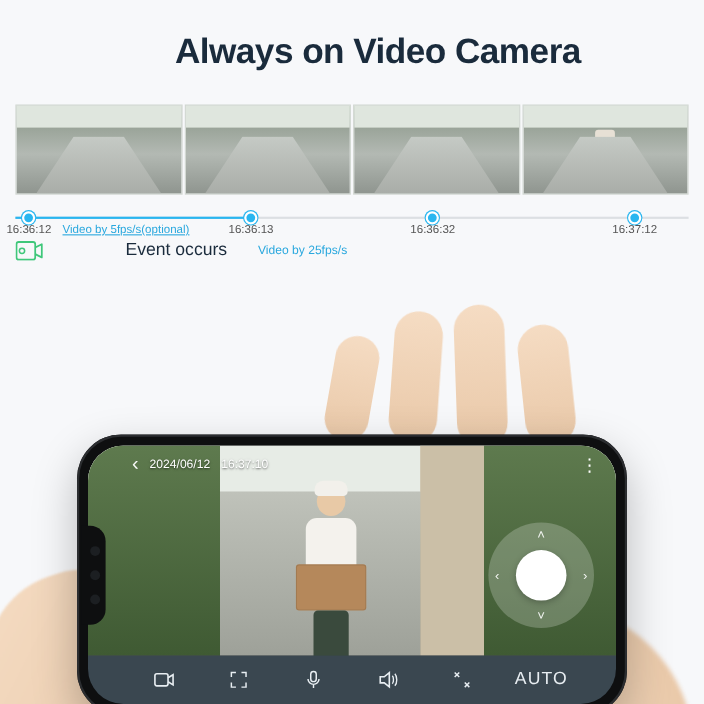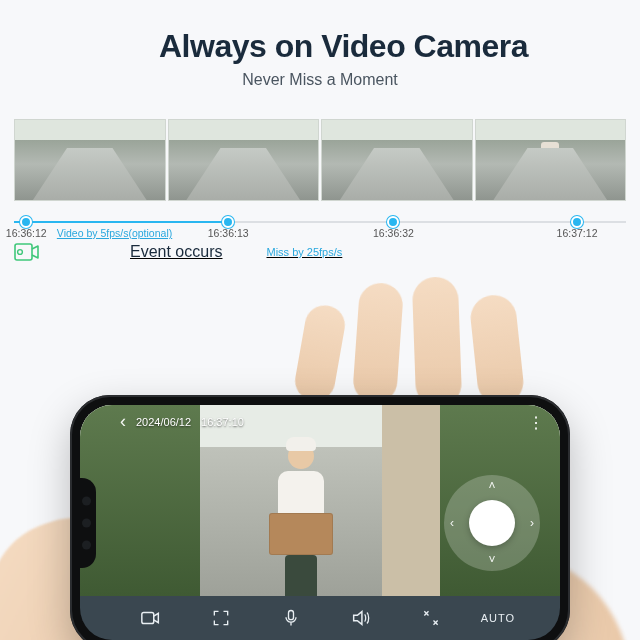--- a/index.html
+++ b/index.html
@@ -39,21 +39,21 @@
   .f3 .person{ top:32px; height:36px; width:14px;}
   .f4 .person{ top:22px; height:52px; width:18px;}
 
   .timeline { margin: 4px 14px 0; position: relative; height: 36px; text-align: right; }
   .tl-line { position:absolute; left:0; right:0; top:16px; height:2px; background:#dcdfe3;}
   .tl-progress { position:absolute; left:0; top:16px; height:2px; background:#29b6f0;}
   .tl-tick { position:absolute; top:11px; width:12px; height:12px; border-radius:50%; background:#29b6f0; border:2px solid #fff; box-shadow:0 0 0 1px #29b6f0; transform:translateX(-50%);}
   .tl-label { position:absolute; top:22px; font-size:10.5px; color:#555; transform:translateX(-50%); white-space:nowrap;}
   .tl-note { position:absolute; top:22px; font-size:10.5px; color:#2aa8de; white-space:nowrap;text-decoration:underline;}
 
-  .event-area { margin: 2px 14px 0; display:flex; align-items:center; gap:18px; padding-left:0;text-decoration:underline;}
+  .event-area { margin: 2px 14px 0; display:flex; align-items:center; gap:2px; padding-left:0;}
   .camera-icon svg{ display:block;}
   .event-text { font-size:16px; color:#1a2b3c; margin-left:72px;}
   .fps-note { font-size:11px; color:#2aa8de; margin-left:26px;}
 
   
   .phone-wrap { position:absolute; left:50%; transform:translateX(-50%); bottom:-10px; width:500px;}
   .phone {
     width:500px; height:255px; background:#0e0f10; border-radius:40px; padding:10px;
     box-shadow: 0 16px 40px rgba(0,0,0,0.25), inset 0 0 0 2px #2b2d30;
     position:relative;
@@ -87,38 +87,37 @@
   .joystick-inner{width:46px;height:46px;border-radius:50%;background:#fff;box-shadow:0 2px 6px rgba(0,0,0,0.25);}
   .joy-arrow{position:absolute;color:rgba(255,255,255,0.9);font-size:12px;}
   .ja-u{top:4px;left:50%;transform:translateX(-50%);}
   .ja-d{bottom:4px;left:50%;transform:translateX(-50%);}
   .ja-l{left:6px;top:50%;transform:translateY(-50%);}
   .ja-r{right:6px;top:50%;transform:translateY(-50%);}
 
   .controlbar{position:absolute;left:0;right:0;bottom:0;height:44px;background:#3a4750;display:flex;align-items:center;justify-content:space-around;padding:0 30px 0 36px;z-index:5;}
   .ctrl{color:#e8eef2;display:flex;align-items:center;justify-content:center;width:40px;height:40px;}
   .ctrl svg{stroke:#e8eef2;}
-  .auto-label{color:#e8eef2;font-size:11px;letter-spacing:1px;}
+  .auto-label{color:#e8eef2;font-size:16px;letter-spacing:1px;}
 
   .hand{position:absolute;inset:-60px -40px -120px -40px;pointer-events:none;z-index:-1;}
   .thumb{position:absolute;left:-30px;bottom:20px;width:150px;height:230px;background:linear-gradient(135deg,#f5dcc3,#e9c8a8);border-radius:80px 60px 40px 90px;transform:rotate(-18deg);filter:blur(1px);}
   .fingers{position:absolute;right:-20px;bottom:-40px;width:260px;height:260px;background:radial-gradient(ellipse at 40% 40%,#f5dcc3,#e9c8a8 70%);border-radius:50%;filter:blur(2px);}
   .finger{position:absolute;background:linear-gradient(180deg,#f5dcc3,#e9c8a8);border-radius:24px;filter:blur(0.5px);}
   .fi1{right:90px;top:-40px;width:46px;height:110px;transform:rotate(-6deg);}
   .fi2{right:150px;top:-58px;width:46px;height:130px;transform:rotate(-2deg);}
   .fi3{right:210px;top:-52px;width:44px;height:120px;transform:rotate(4deg);}
   .fi4{right:270px;top:-30px;width:40px;height:96px;transform:rotate(10deg);}
 
 </style>
 </head>
 <body>
 
 <div class="header">
   <div class="title">Always on Video Camera</div>
-  <div class="subtitle">Never Miss a Moment</div>
 </div>
 
 <div class="filmstrip">
   <div class="frame f1"></div>
   <div class="frame f2">
       <div class="person">
         <div class="box"></div>
       </div>
     </div>
   <div class="frame f3">
@@ -149,21 +148,21 @@
 
 <div class="event-area">
   <span class="camera-icon">
     <svg width="26" height="18" viewBox="0 0 26 18" fill="none">
         <rect x="1" y="1" width="17" height="16" rx="2" stroke="#3fc77a" stroke-width="1.6"></rect>
         <path d="M18 6l6-3v12l-6-3" stroke="#3fc77a" stroke-width="1.6" stroke-linejoin="round"></path>
         <circle cx="6" cy="9" r="2.4" stroke="#3fc77a" stroke-width="1.4"></circle>
       </svg>
   </span>
   <span class="event-text">Event occurs</span>
-  <span class="fps-note">Miss by 25fps/s</span>
+  <span class="fps-note">Video by 25fps/s</span>
 </div>
 
 <div class="phone-wrap">
   <div class="hand">
     <div class="thumb"></div>
     <div class="fingers"></div>
     <div class="finger fi1"></div>
       <div class="finger fi2"></div>
       <div class="finger fi3"></div>
       <div class="finger fi4"></div>

